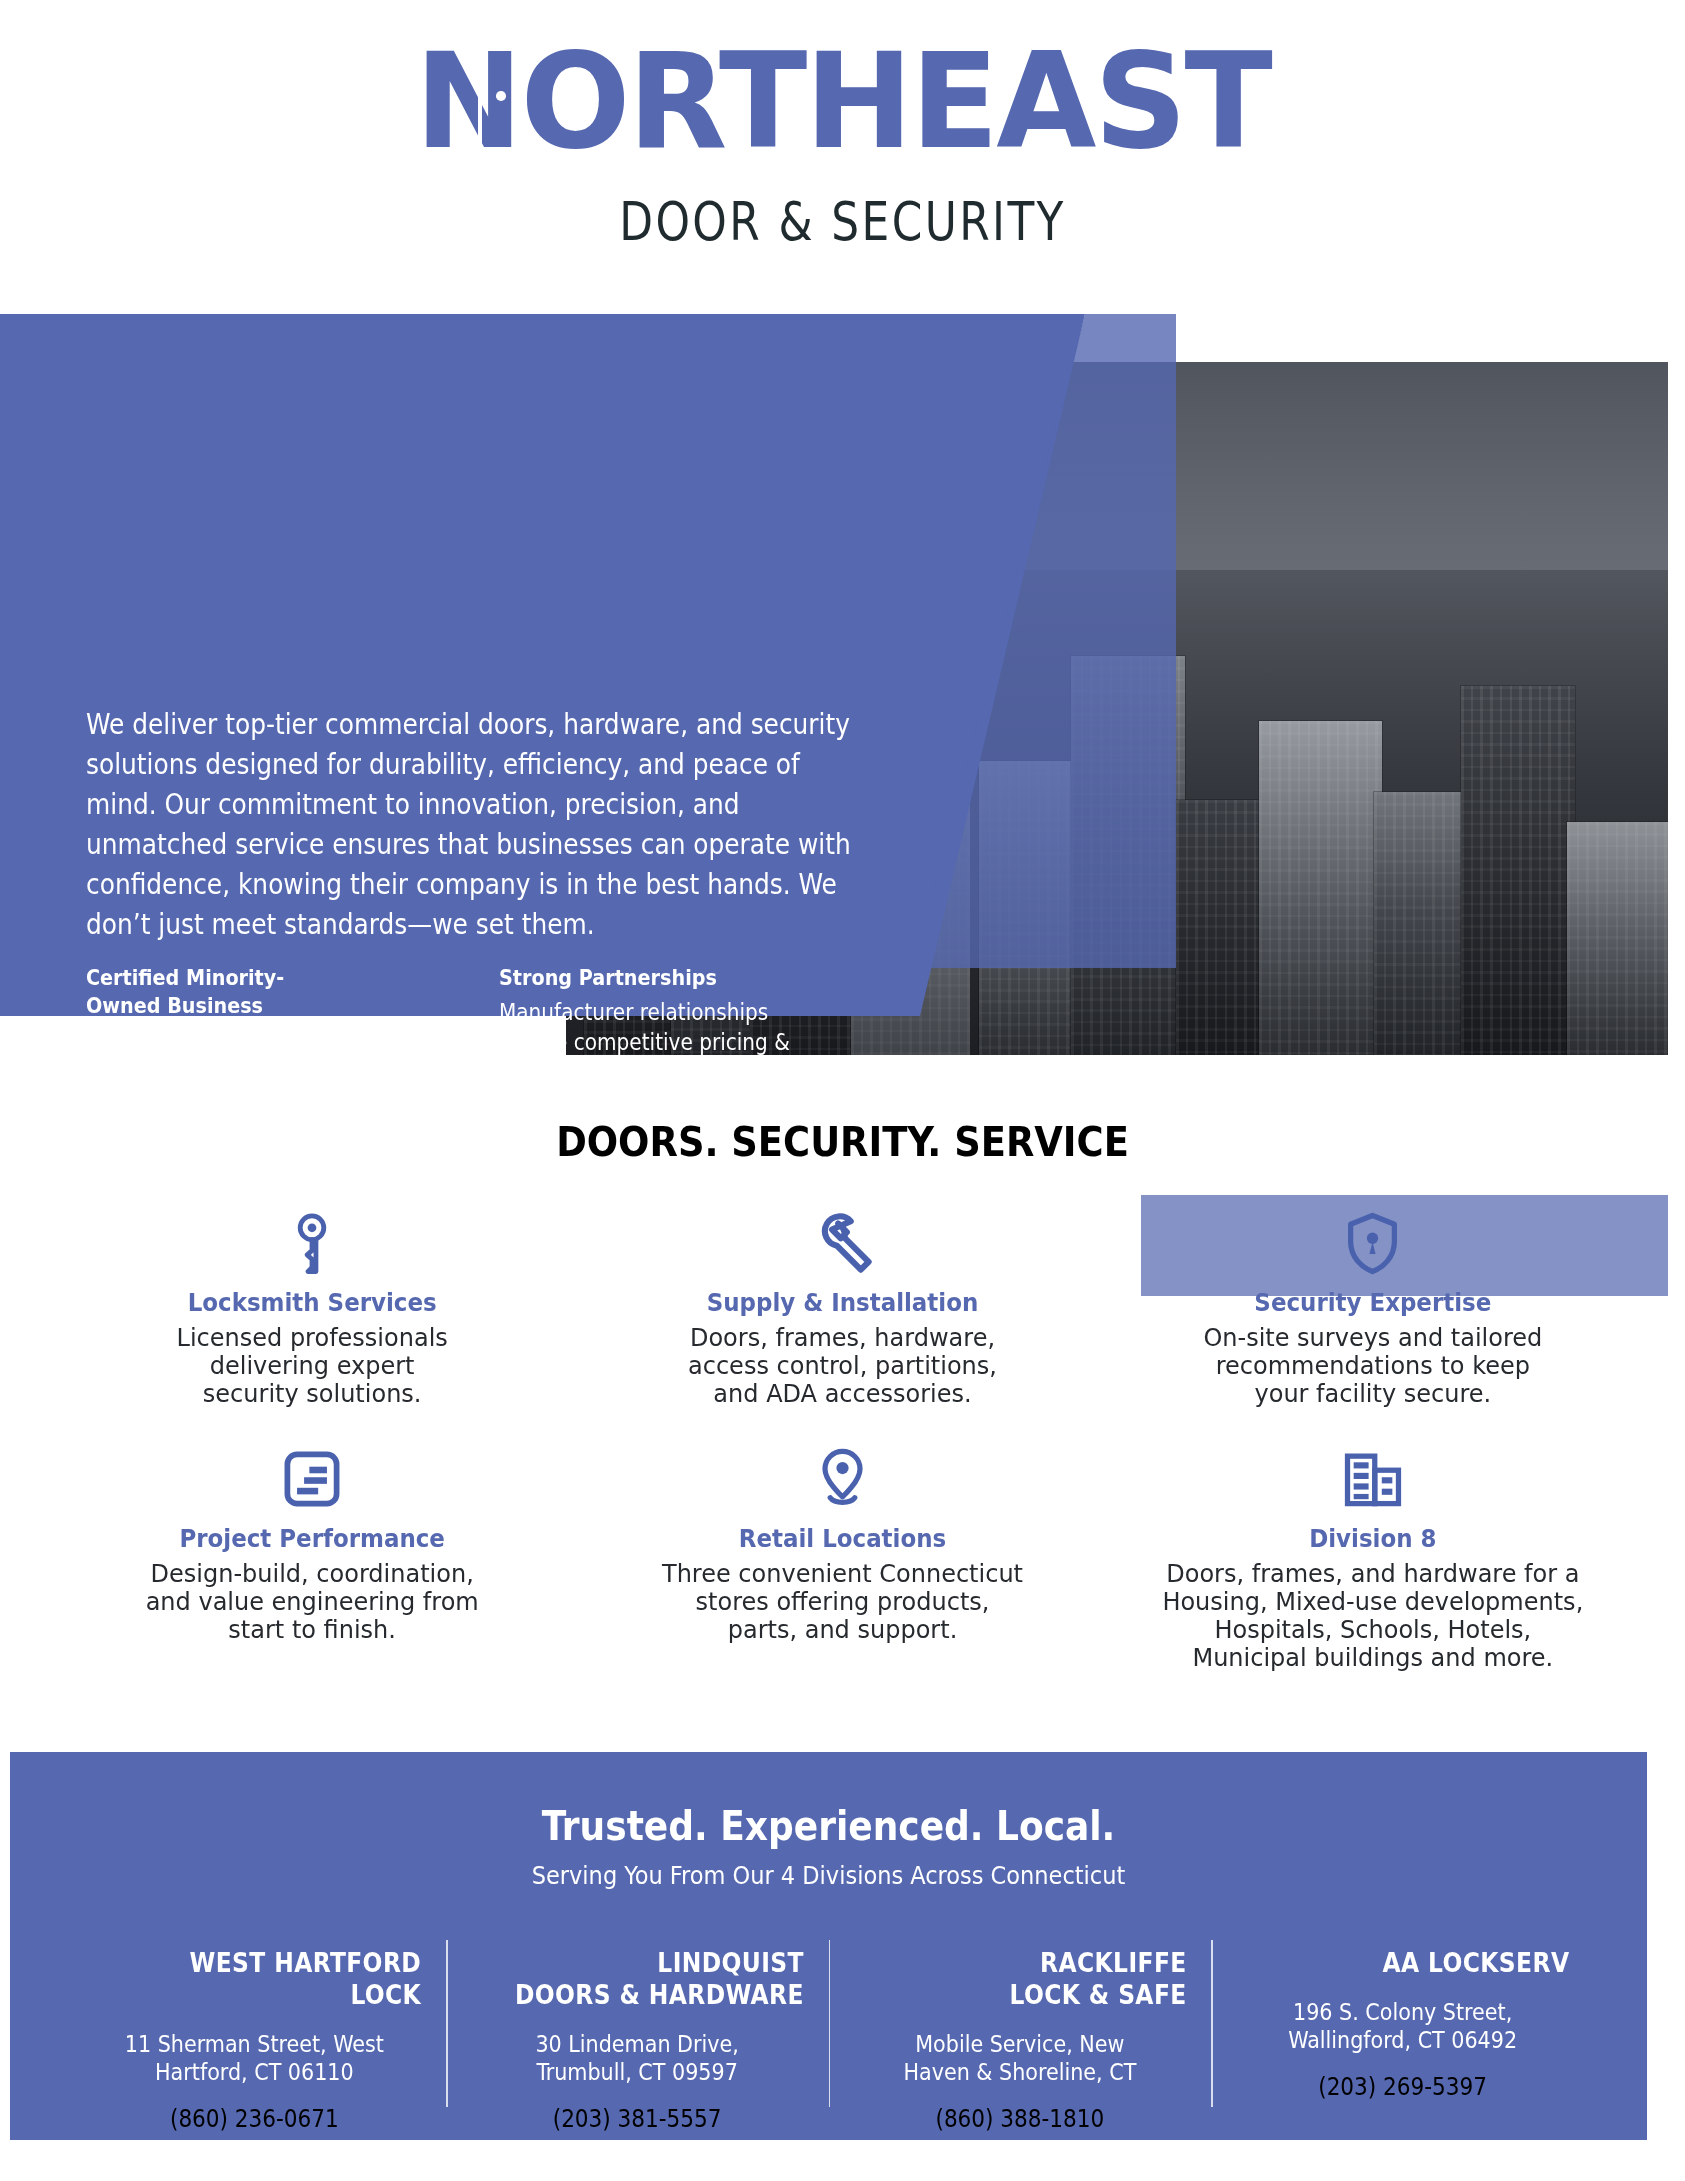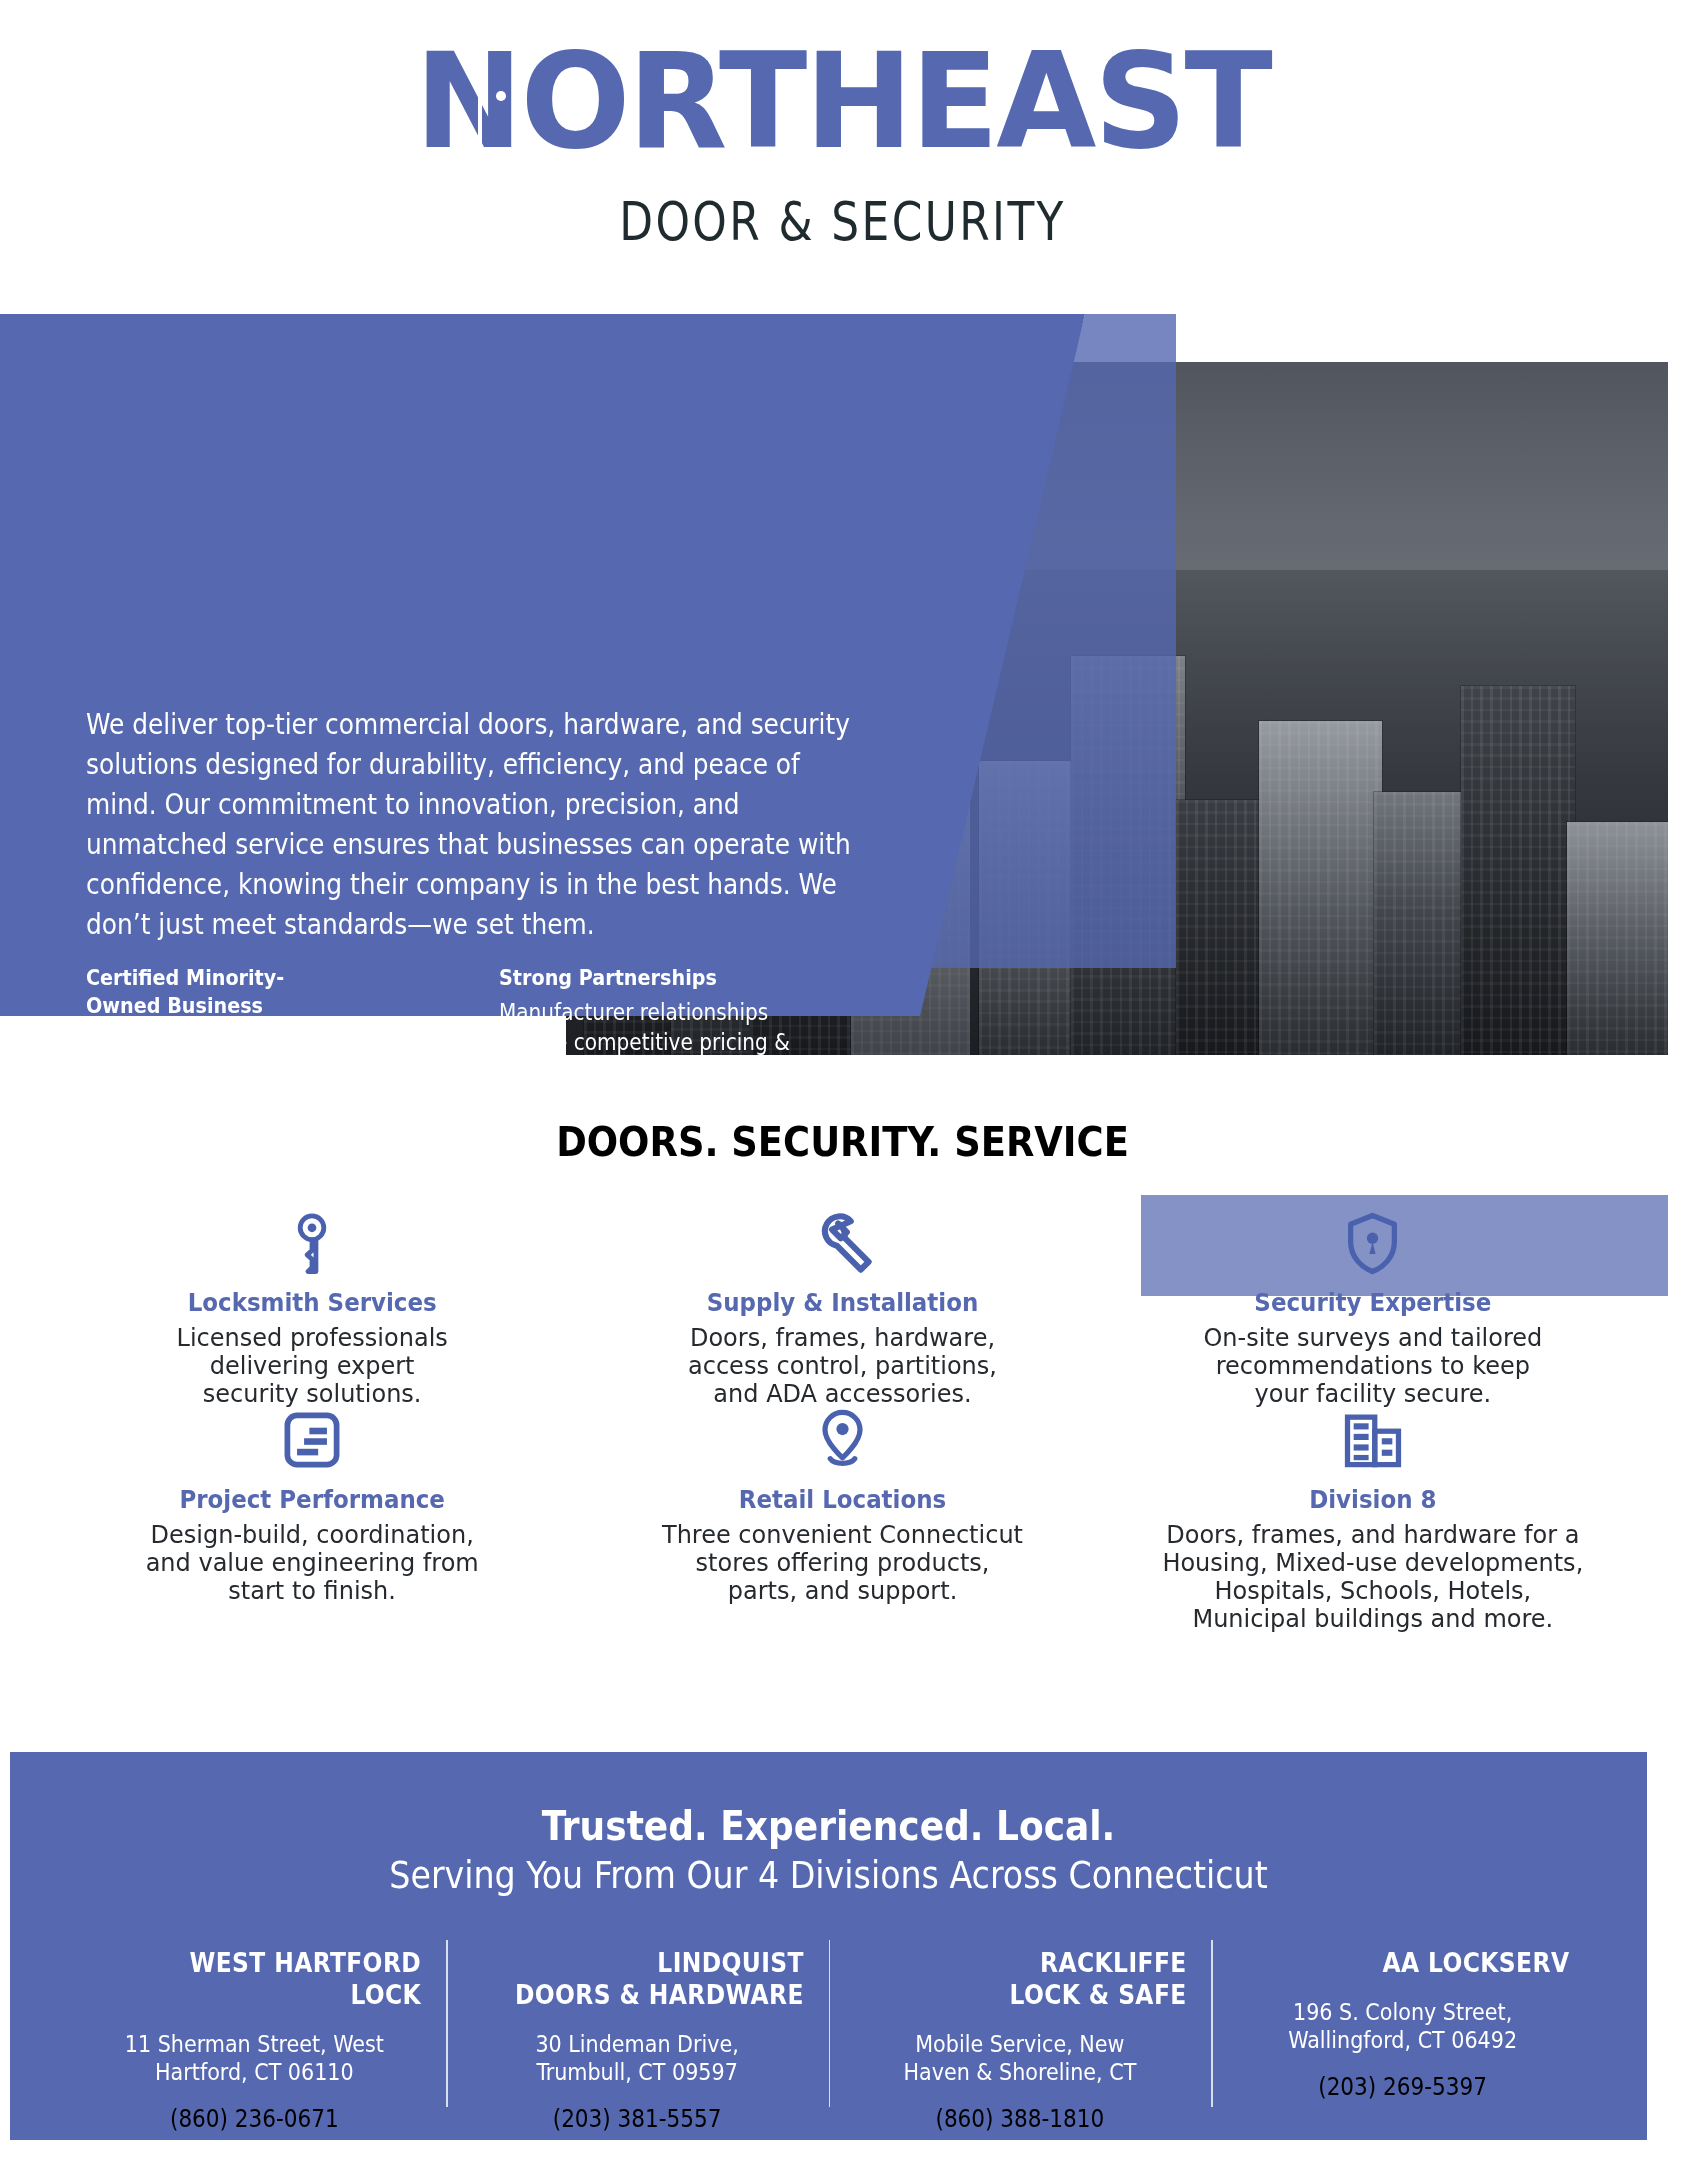--- a/index.html
+++ b/index.html
@@ -135,21 +135,21 @@
   
   #services { position:absolute; left:0; top:1119px; width:1685px; }
   #services-title {
     text-align:center;
     font-family:"DejaVu Sans Condensed","Liberation Sans Narrow","Liberation Sans", sans-serif;
     font-weight:700; font-size:41px; line-height:47px; letter-spacing:0px;
     color:#000000;
   }
   #svc-grid {
     margin-top:46px; padding:0 47px;
-    display:grid; grid-template-columns:repeat(3,1fr); 
+    display:grid; grid-template-columns:repeat(3,1fr); row-gap:39px;
   }
   .svc { text-align:center; padding:0 26px; }
   .svc-icon { height:63px; display:flex; align-items:center; justify-content:center; }
   .svc-icon svg { display:block; }
   .svc h4 {
     margin-top:12.3px;
     font-family:"DejaVu Sans Condensed","Liberation Sans Narrow","Liberation Sans", sans-serif;
     font-weight:700; font-size:25.5px; line-height:30px; color:#5568b0;
   }
   .svc p {
@@ -164,21 +164,21 @@
     background:#5568b0;
   }
   #footer-title {
     margin-top:51px; text-align:center; color:#ffffff;
     font-family:"DejaVu Sans Condensed","Liberation Sans Narrow","Liberation Sans", sans-serif;
     font-weight:700; font-size:40px; line-height:46px;
   }
   #footer-sub {
     margin-top:8.8px; text-align:center; color:#ffffff;
     font-family:"DejaVu Sans Condensed","Liberation Sans Narrow","Liberation Sans", sans-serif;
-    font-weight:400; font-size:37px; line-height:35px;
+    font-weight:400; font-size:25px; line-height:35px;
   }
   #divisions {
     margin-top:54px; display:grid; grid-template-columns:repeat(4,1fr);
     padding:0 53px;
   }
   .div-col { position:relative; text-align:center; padding:0 24.6px; }
   .div-col + .div-col::before {
     content:""; position:absolute; left:0; top:-7px; width:1.8px; height:167px;
     background:rgba(255,255,255,.78);
   }

